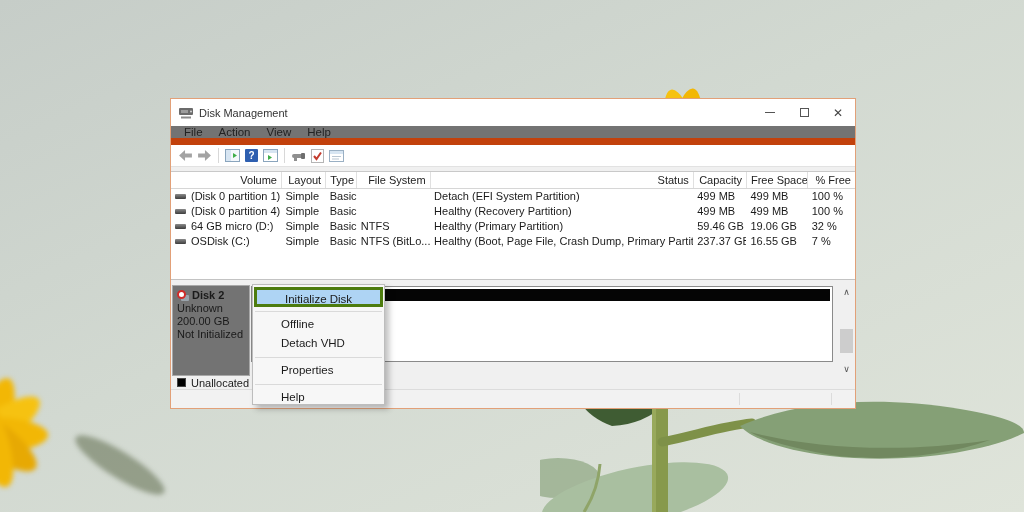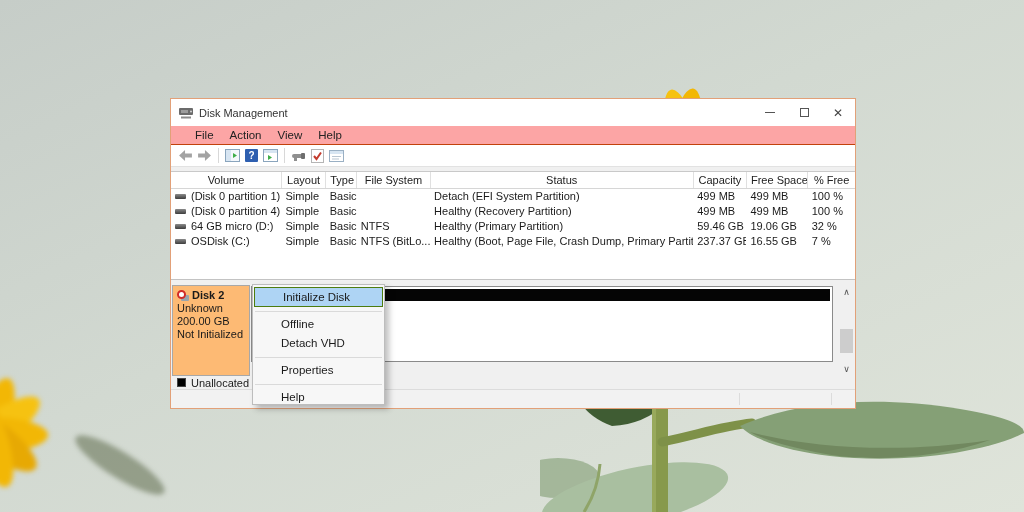--- a/index.html
+++ b/index.html
@@ -22,49 +22,49 @@
     background:#f0f0f0; border:1px solid #e2a078; z-index:5;
     font-size:11px; color:#1a1a1a;
   }
   .titlebar { height:27px; background:#fff; display:flex; align-items:center; padding-left:8px; }
   .title-text { font-size:11px; color:#333; margin-left:6px; }
   .win-controls { margin-left:auto; display:flex; height:27px; }
   .win-btn { width:34px; height:27px; display:flex; align-items:center; justify-content:center; color:#444; font-size:12px; }
   .max-box { width:9px; height:9px; border:1px solid #555; display:inline-block; }
   .min-dash { width:10px; height:1px; background:#555; display:inline-block; }
 
-  .menubar { height:19px; background:#fca5a5; display:flex; align-items:center; padding-left:16px; border-bottom:1px solid #c2410c; }
+  .menubar { height:19px; background:#737373; display:flex; align-items:center; padding-left:5px; border-bottom:7px solid #c2410c; }
   .menu-top-item { padding:0 8px; font-size:11.5px; color:#222; }
 
   .toolbar { height:22px; background:#fff; display:flex; align-items:center; padding-left:5px; border-bottom:1px solid #e2e2e2; }
   .tb-btn { width:19px; height:18px; display:flex; align-items:center; justify-content:center; }
   .tb-sep { width:1px; height:15px; background:#d8d8d8; margin:0 4px; }
   .help-badge { width:13px; height:13px; background:#2e5fb0; color:#fff; font-size:10px; font-weight:bold;
     display:flex; align-items:center; justify-content:center; border-radius:1px; }
 
   
   .vol-list {
     position:absolute; left:0; top:72px; width:684px; height:109px;
     background:#fff; border-top:1px solid #c9c9c9; border-bottom:1px solid #c3c3c3;
   }
   table.vols { width:100%; border-collapse:collapse; table-layout:fixed; font-size:11px; }
   table.vols th {
-    height:16px; font-weight:400; text-align:center; padding:0 4px; color:#222;
+    height:16px; font-weight:400; text-align:right; padding:0 4px; color:#222;
     border-right:1px solid #e0e0e0; border-bottom:1px solid #d6d6d6; white-space:nowrap; overflow:hidden;
   }
   table.vols th:last-child { border-right:none; }
   table.vols td { height:15px; padding:0 4px; white-space:nowrap; overflow:hidden; color:#1b1b1b; }
   .vol-icon { display:inline-block; width:11px; height:5px; margin-right:5px; vertical-align:1px;
     background:linear-gradient(#8a8a8a,#3d3d3d); border-radius:1px; }
 
   
   .bottom-pane { position:absolute; left:0; top:186px; width:684px; height:91px; background:#f0f0f0; }
   .disk-info {
     position:absolute; left:1px; top:0; width:78px; height:91px;
-    background:#fdba74; border:1px solid #a8a8a8; padding:3px 0 0 4px; line-height:13px; font-size:11px;
+    background:#737373; border:1px solid #a8a8a8; padding:3px 0 0 4px; line-height:13px; font-size:11px;
   }
   .disk-info .disk-name { font-weight:bold; display:flex; align-items:center; gap:3px; }
   .disk-err-icon { width:12px; height:12px; position:relative; display:inline-block; }
   .disk-err-icon .base { position:absolute; right:0; bottom:1px; width:8px; height:6px; background:#9aa4ac; border-radius:1px; }
   .disk-err-icon .ring { position:absolute; left:0; top:0; width:9px; height:9px; border:2.5px solid #d02b28; border-radius:50%; background:#fff; }
 
   .disk-strip {
     position:absolute; left:80px; top:1px; width:582px; height:76px;
     background:#fff; border:1px solid #8a8a8a; padding:2px;
   }
@@ -86,21 +86,21 @@
   .status-sep { position:absolute; top:3px; bottom:3px; width:1px; background:#dcdcdc; }
   .status-sep.s1 { left:568px; } .status-sep.s2 { left:660px; }
 
   
   .context-menu {
     position:absolute; left:252px; top:284px; width:133px; height:121px; z-index:10;
     background:#f7f7f7; border:1px solid #bdbdbd; box-shadow:4px 4px 6px rgba(0,0,0,0.25);
     padding-top:2px; font-size:11.5px; color:#1a1a1a;
   }
   .cm-item { height:19px; line-height:19px; padding-left:28px; }
-  .cm-item.highlighted { background:#aed4f4; border:1px solid #4d7c0f; height:20px; line-height:18px; margin:0 1px; }
+  .cm-item.highlighted { background:#aed4f4; border:3px solid #4d7c0f; height:20px; line-height:18px; margin:0 1px; }
   .cm-sep { height:1px; background:#dadada; margin:4px 2px 3px 2px; }
 </style>
 </head>
 <body>
 
 <svg class="flora" id="flower-top" width="200" height="60" viewBox="0 0 200 60">
   <g transform="translate(100,108)">
     <ellipse rx="15" ry="52" transform="rotate(-62)" fill="#e7a903"></ellipse>
     <ellipse rx="15" ry="55" transform="rotate(-38)" fill="#f2b705"></ellipse>
     <ellipse rx="16" ry="58" transform="rotate(-14)" fill="#f6c211"></ellipse>

